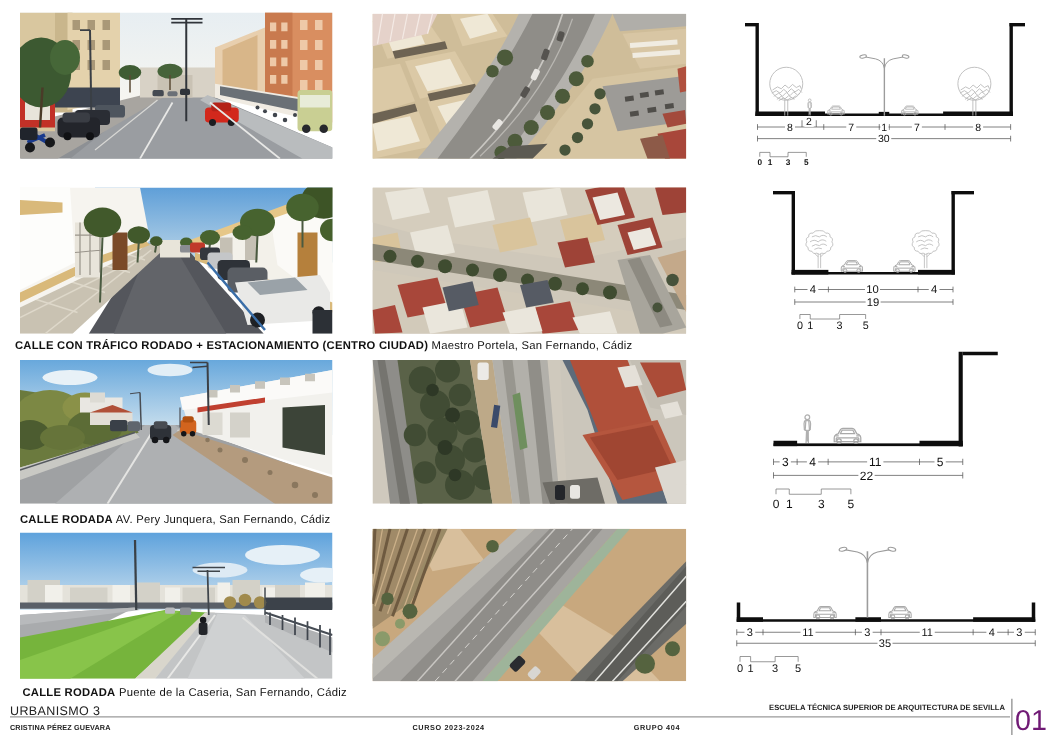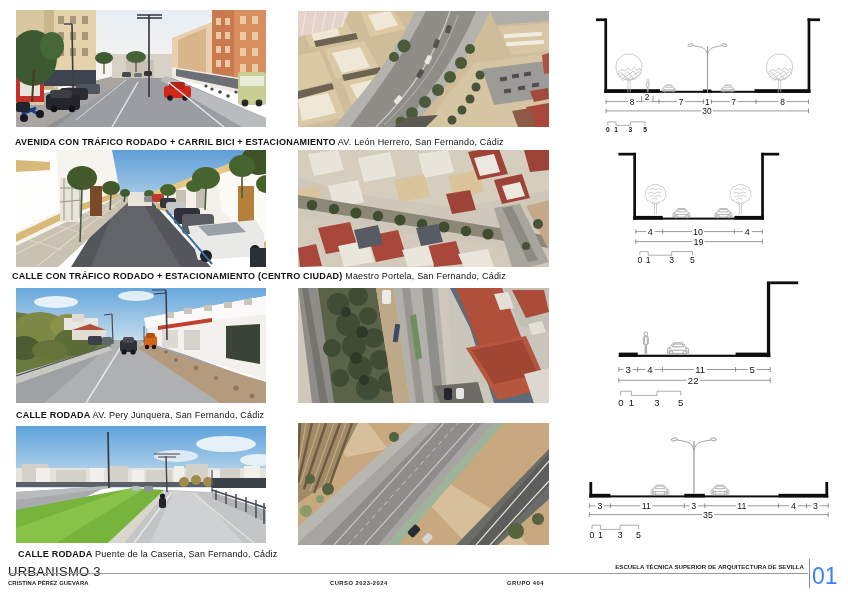--- a/index.html
+++ b/index.html
@@ -656,21 +656,20 @@
         <circle cx="240" cy="96" r="6"></circle>
         <circle cx="30" cy="66" r="6"></circle>
     <circle cx="12" cy="56" r="5"></circle>
         <circle cx="96" cy="14" r="5"></circle>
   </g>
 
   <rect x="110" y="104" width="12" height="8" rx="2" fill="#2a2c30" transform="rotate(-46 116 108)"></rect>
   <rect x="124" y="112" width="10" height="7" rx="2" fill="#d8d6d2" transform="rotate(-46 129 115)"></rect>
 </svg>
 
-<div class="cap" style="left:15px;top:137px;"><b>AVENIDA CON TRÁFICO RODADO + CARRIL BICI + ESTACIONAMIENTO</b> AV. León Herrero, San Fernando, Cádiz</div>
 
 <div class="cap" style="left:12px;top:271px;"><b>CALLE CON TRÁFICO RODADO + ESTACIONAMIENTO (CENTRO CIUDAD)</b> Maestro Portela, San Fernando, Cádiz</div>
 
 <div class="cap" style="left:18px;top:549px;"><b>CALLE RODADA</b> Puente de la Caseria, San Fernando, Cádiz</div>
 
 <div class="cap" style="left:16px;top:409.5px;"><b>CALLE RODADA</b> AV. Pery Junquera, San Fernando, Cádiz</div>
 
 <svg width="0" height="0" style="position:absolute">
 <defs>
 <g id="carF" stroke="#a9a9a9" fill="none" stroke-width="0.8">
@@ -960,28 +959,28 @@
 
   <path d="M592,529.4 L592,525.2 L600.5,525.2 L600.5,529.4 L620.1,529.4 L620.1,525.2 L638.5,525.2 L638.5,529.4" stroke="#777" stroke-width="0.6" fill="none"></path>
   <g font-size="8.8" fill="#111" text-anchor="middle">
     <text x="592" y="537.8">0</text>
         <text x="600.5" y="537.8">1</text>
         <text x="620.1" y="537.8">3</text>
         <text x="638.5" y="537.8">5</text>
   </g>
 </svg>
 
-<div style="position:absolute;left:8px;top:564px;font-size:13px;letter-spacing:0.3px;color:#222;">URBANISMO 3</div>
+<div style="position:absolute;left:8px;top:564px;font-size:10px;letter-spacing:0.3px;color:#222;">URBANISMO 3</div>
 
 <div style="position:absolute;left:8px;top:573px;width:800px;height:1px;background:#9a9a9a;"></div>
 
 <div style="position:absolute;left:8px;top:580px;font-size:5.8px;font-weight:bold;letter-spacing:0.1px;color:#222;">CRISTINA PÉREZ GUEVARA</div>
 
 <div style="position:absolute;left:330px;top:580px;font-size:5.8px;font-weight:bold;letter-spacing:0.5px;color:#222;">CURSO 2023-2024</div>
 
 <div style="position:absolute;left:507px;top:580px;font-size:5.8px;font-weight:bold;letter-spacing:0.5px;color:#222;">GRUPO 404</div>
 
 <div style="position:absolute;left:520px;top:562.5px;width:284px;font-size:6.1px;font-weight:bold;letter-spacing:0px;color:#222;text-align:right;white-space:nowrap;">ESCUELA TÉCNICA SUPERIOR DE ARQUITECTURA DE SEVILLA</div>
 
 <div style="position:absolute;left:809px;top:559px;width:1px;height:29px;background:#8a8a8a;"></div>
 
-<div style="position:absolute;left:812px;top:563px;font-size:23px;color:#3b82f6;">01</div>
+<div style="position:absolute;left:812px;top:563px;font-size:23px;color:#701a75;">01</div>
 </div>
 
 </body></html>

